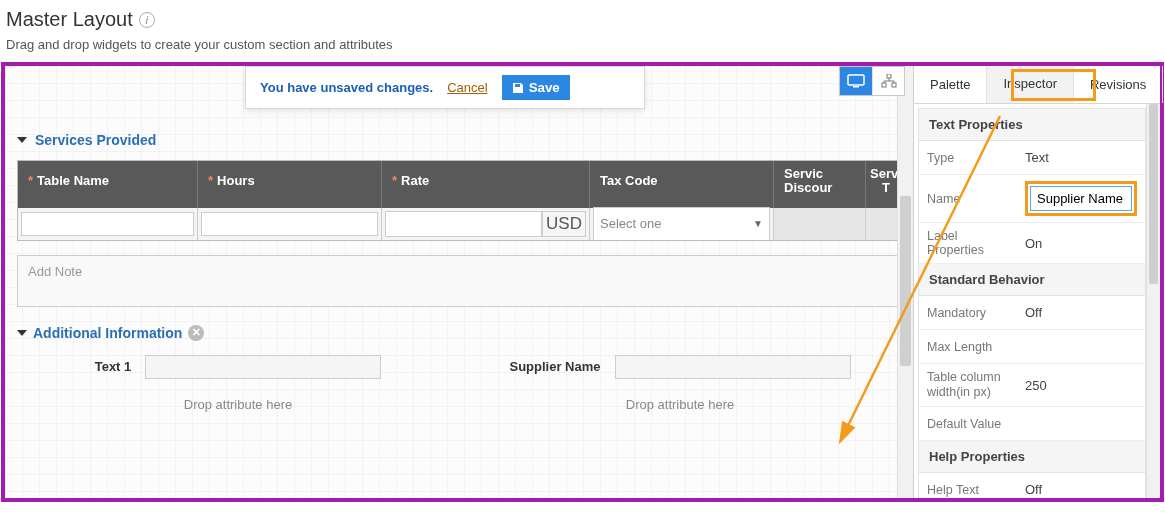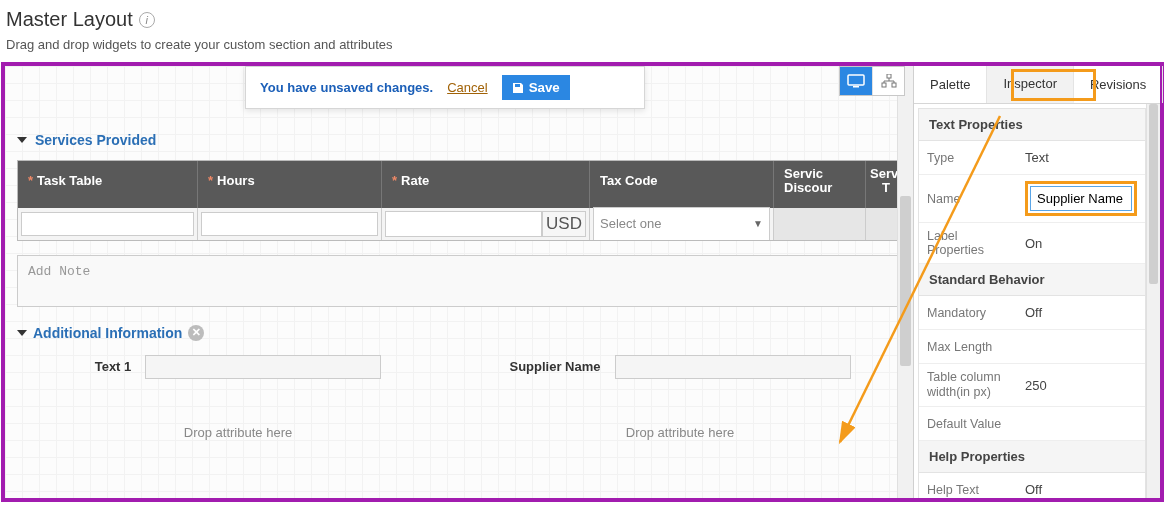--- a/index.html
+++ b/index.html
@@ -50,26 +50,26 @@
   .gh.c1{width:180px;} .gh.c2{width:184px;} .gh.c3{width:208px;} .gh.c4{width:184px;} .gh.c5{flex:1;} .gh.c6{width:34px;}
   .grid-row{ display:flex; background:#f4f4f4; height:32px;}
   .gc{ border-right:1px solid #ccc; display:flex; align-items:center;}
   .gc .innerfield{flex:1; margin:3px;}
   .gc.c1{width:180px;} .gc.c2{width:184px;} .gc.c3{width:208px; gap:0;}
   .gc.c3 .rate-box{flex:1; height:26px; border:1px solid #ccc; background:#fff; margin:3px 0 3px 3px;}
   .gc.c3 .usd{ width:44px; height:26px; border:1px solid #ccc; background:#f6f6f6; display:flex; align-items:center; justify-content:center; font-size:17px; color:#555; margin:3px 3px 3px 0;}
   .gc.c4{width:184px;}
   .gc.c4 .sel{ flex:1; height:20px; border:1px solid #ccc; background:#fff; display:flex; align-items:center; justify-content:space-between; padding:16px 6px; color:#888; margin:3px;gap:43px;}
   .gc.c5{flex:1; background:#e6e6e6;} .gc.c6{width:34px; background:#e6e6e6;}
-  .add-note{ margin:14px 12px; border:1px solid #ccc; height:52px; padding:8px 10px; color:#999; background:#f9f9f9;font-family:Liberation Mono, monospace;}
+  .add-note{ margin:14px 12px; border:1px solid #ccc; height:52px; padding:8px 10px; color:#999; background:#f9f9f9;}
   .addl{ margin-top:18px;}
   .addl-title{ display:flex; align-items:center; gap:6px;}
   .remove-circ{ width:16px; height:16px; border-radius:50%; background:#bcbcbc; color:#fff; display:inline-flex; align-items:center; justify-content:center; font-size:11px; cursor:pointer;}
   .form-row{ display:flex; margin-top:14px;}
-  .form-col{ width:50%; display:flex; flex-direction:column; align-items:center;gap:28px;}
+  .form-col{ width:50%; display:flex; flex-direction:column; align-items:center;}
   .field-pair{ display:flex; align-items:center; gap:14px;}
   .field-label{ font-weight:bold; white-space:nowrap;}
   .field-input{ width:236px; height:24px; border:1px solid #ccc; background:#f5f5f5;}
   .drop-hint{ color:#888; margin-top:18px; font-size:13px;}
   .canvas-scroll{ position:absolute; right:0; top:0; bottom:0; width:16px; background:#f1f1f1; border-left:1px solid #e0e0e0; z-index:1;}
   .canvas-thumb{ position:absolute; top:130px; left:2px; right:2px; height:170px; background:#cfcfcf; border-radius:2px;}
   svg.arrow{ position:absolute; top:36px; left:0; pointer-events:none; z-index:50;}
   .tri{ color:#666; font-size:10px;}
 </style>
 </head>
@@ -115,21 +115,21 @@
       </div>
     </div>
 
     <div class="section services">
       <div class="section-title">
         <span class="chev"></span>
         <span>Services Provided</span>
       </div>
       <div class="grid">
         <div class="grid-header">
-          <div class="gh c1 req">Task Table</div>
+          <div class="gh c1 req">Table Name</div>
           <div class="gh c2 req">Hours</div>
           <div class="gh c3 req">Rate</div>
           <div class="gh c4">Tax Code</div>
           <div class="gh c5" style="line-height:1.1; padding-top:6px;">
             <span>Servic</span><br>
             <span>Discour</span>
           </div>
           <div class="gh c6" style="line-height:1.1; padding:6px 4px;">
             <span>Serv</span><br>
             <span style="padding-left:12px;">T</span>

